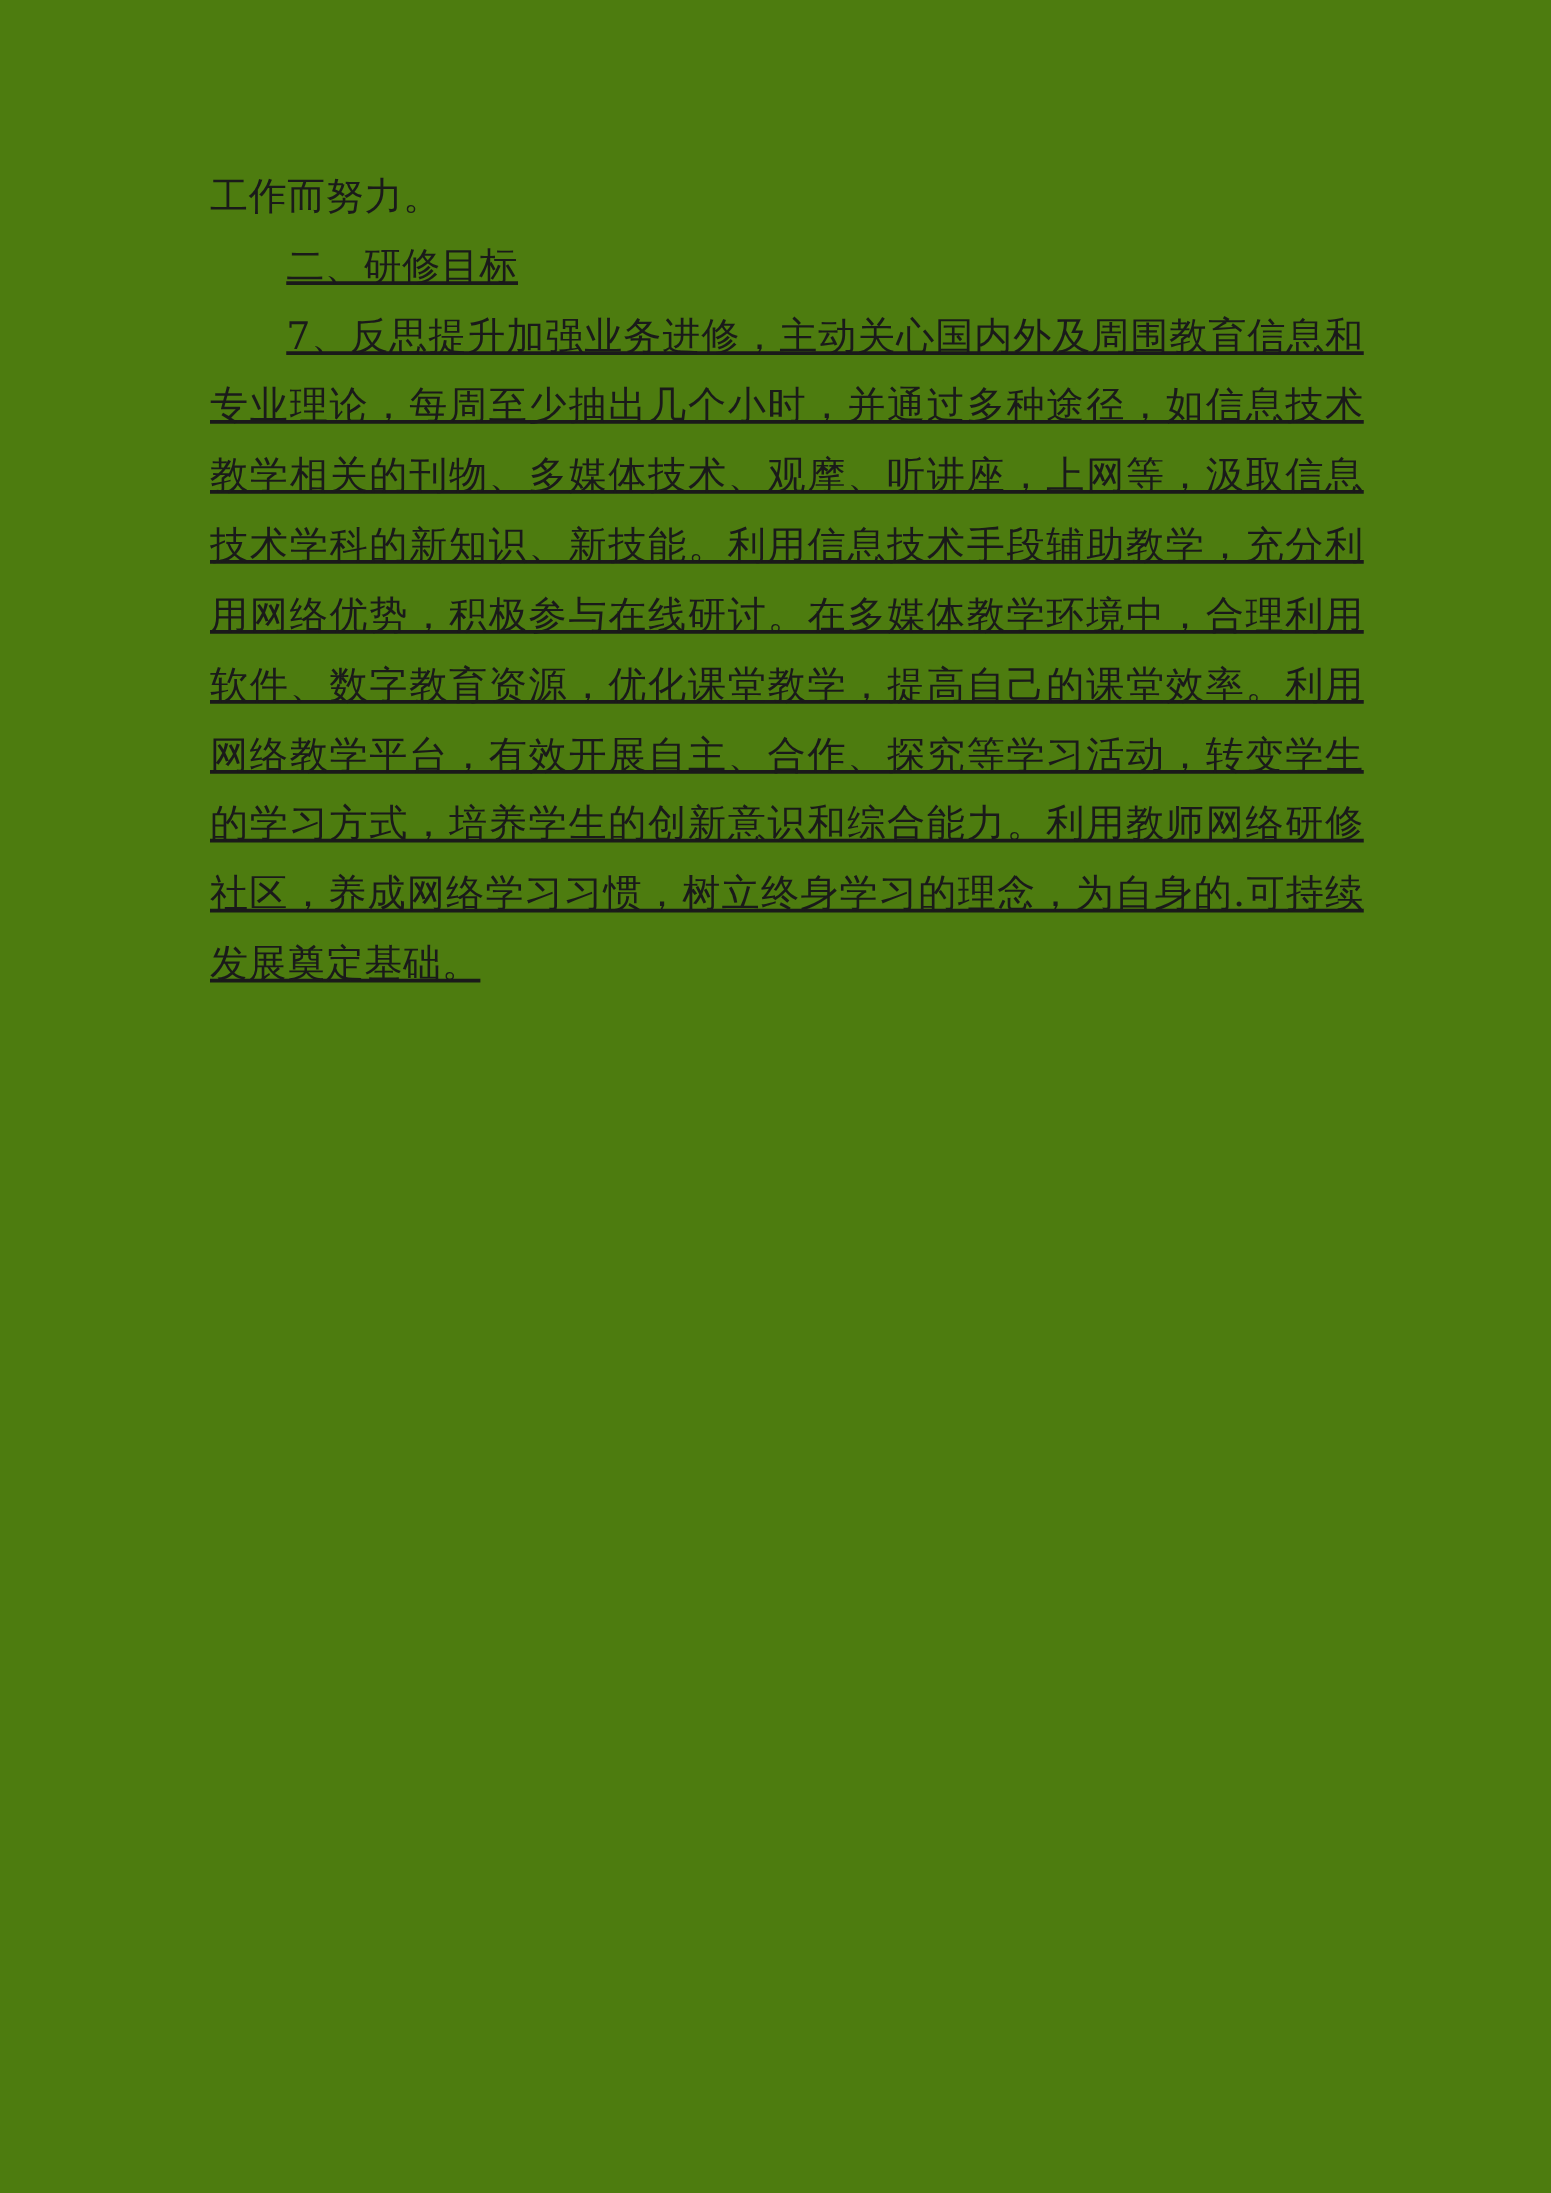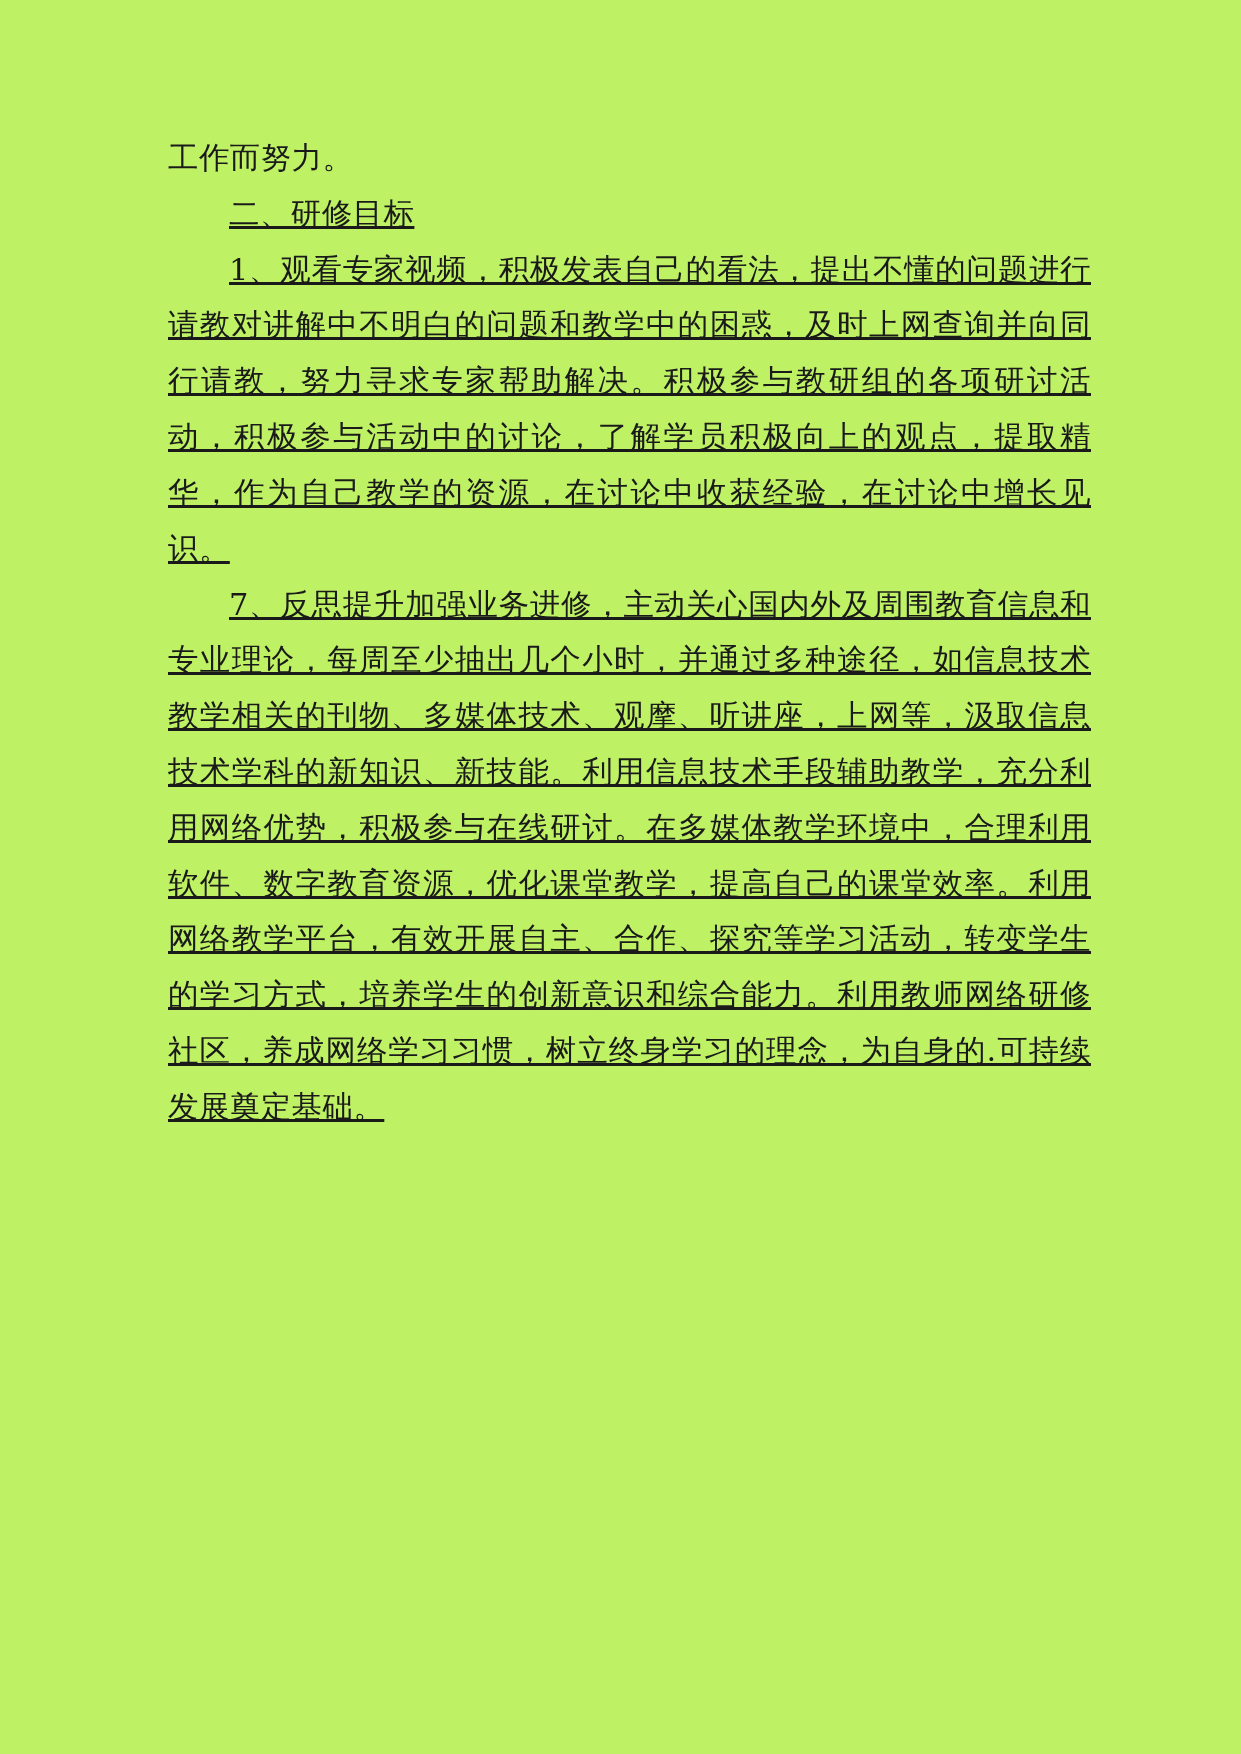--- a/index.html
+++ b/index.html
@@ -3,21 +3,21 @@
 <meta charset="utf-8">
 <style>
   html, body {
     margin: 0;
     padding: 0;
     background: #ffffff;
   }
   .page {
     width: 1241px;
     height: 1754px;
-    background: #bef264;
+    background: #4d7c0f;
     position: relative;
     box-sizing: border-box;
     padding: 130px 150px 100px 168px;
     font-family: "DejaVu Serif", "Liberation Serif", serif;
     color: #1a1a1a;
   }
   .doc-body {
     font-size: 30.5px;
     line-height: 1.83;
     text-align: justify;
@@ -37,16 +37,15 @@
     text-indent: 0;
   }
 </style>
 </head>
 <body>
 
 <div class="page">
   <div class="doc-body">
     <p class="para cont">工作而努力。</p>
     <p class="para indent">二、研修目标</p>
-    <p class="para indent">1、观看专家视频，积极发表自己的看法，提出不懂的问题进行请教对讲解中不明白的问题和教学中的困惑，及时上网查询并向同行请教，努力寻求专家帮助解决。积极参与教研组的各项研讨活动，积极参与活动中的讨论，了解学员积极向上的观点，提取精华，作为自己教学的资源，在讨论中收获经验，在讨论中增长见识。</p>
     <p class="para indent">7、反思提升加强业务进修，主动关心国内外及周围教育信息和专业理论，每周至少抽出几个小时，并通过多种途径，如信息技术教学相关的刊物、多媒体技术、观摩、听讲座，上网等，汲取信息技术学科的新知识、新技能。利用信息技术手段辅助教学，充分利用网络优势，积极参与在线研讨。在多媒体教学环境中，合理利用软件、数字教育资源，优化课堂教学，提高自己的课堂效率。利用网络教学平台，有效开展自主、合作、探究等学习活动，转变学生的学习方式，培养学生的创新意识和综合能力。利用教师网络研修社区，养成网络学习习惯，树立终身学习的理念，为自身的.可持续发展奠定基础。</p>
   </div>
 </div>
 
 </body></html>

